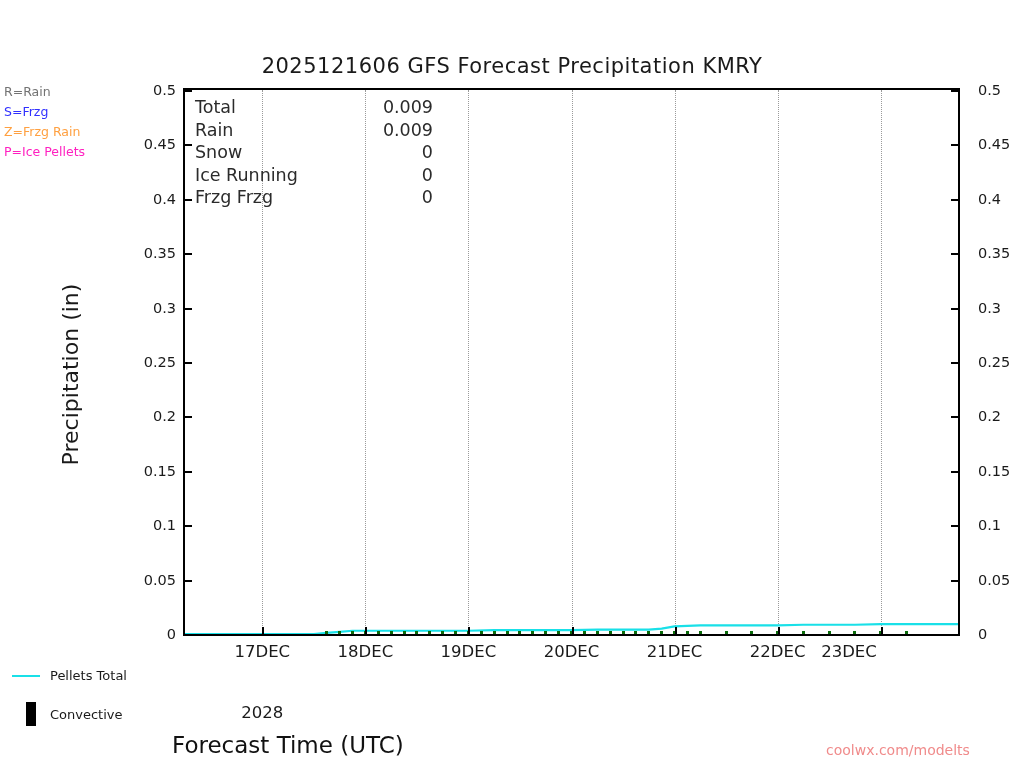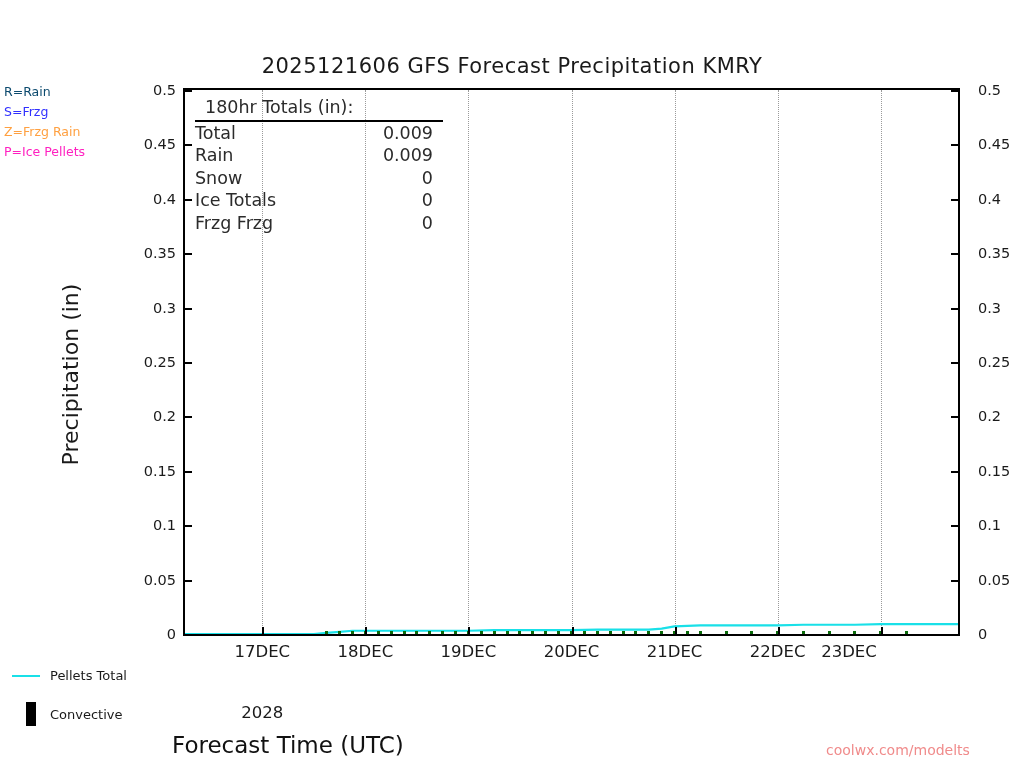--- a/index.html
+++ b/index.html
@@ -158,21 +158,21 @@
     background: #0a6b0a;
     width: 3px;
   }
 </style>
 </head>
 <body>
 
 <div class="abs" id="chart-title">2025121606 GFS Forecast Precipitation KMRY</div>
 
 <div class="abs" id="precip-type-legend">
-  <div style="color:#0c4a6e">R=Rain</div>
+  <div style="color:#737373">R=Rain</div>
   <div style="color:#3030ff">S=Frzg</div>
   <div style="color:#ffa040">Z=Frzg Rain</div>
   <div style="color:#ff20c0">P=Ice Pellets</div>
 </div>
 
 <div class="abs" id="y-axis-title">Precipitation (in)</div>
 
 <div class="abs" id="plot-frame">
   <div id="plot-inner">
     <div id="gridlines">
@@ -222,36 +222,35 @@
         <div class="conv-bar" style="left: 565.367px; top: 541px; height: 3px; background: rgb(10, 107, 10);"></div>
         <div class="conv-bar" style="left: 591.133px; top: 541px; height: 3px; background: rgb(10, 107, 10);"></div>
         <div class="conv-bar" style="left: 616.9px; top: 541px; height: 3px; background: rgb(10, 107, 10);"></div>
         <div class="conv-bar" style="left: 642.667px; top: 541px; height: 3px; background: rgb(10, 107, 10);"></div>
         <div class="conv-bar" style="left: 668.433px; top: 541px; height: 3px; background: rgb(10, 107, 10);"></div>
         <div class="conv-bar" style="left: 694.2px; top: 541px; height: 3px; background: rgb(10, 107, 10);"></div>
         <div class="conv-bar" style="left: 719.967px; top: 541px; height: 3px; background: rgb(10, 107, 10);"></div>
       </div>
 
     <div class="abs" id="totals-box">
-      <div id="totals-heading">180hr Totals (in):</div>
       <div id="totals-rows">
           <div class="totals-row">
             <span>Total</span>
             <span class="tv">0.009</span>
           </div>
           <div class="totals-row">
             <span>Rain</span>
             <span class="tv">0.009</span>
           </div>
           <div class="totals-row">
             <span>Snow</span>
             <span class="tv">0</span>
           </div>
           <div class="totals-row">
-            <span>Ice Totals</span>
+            <span>Ice Running</span>
             <span class="tv">0</span>
           </div>
           <div class="totals-row">
             <span>Frzg Frzg</span>
             <span class="tv">0</span>
           </div>
         </div>
     </div>
   </div>
 </div>

